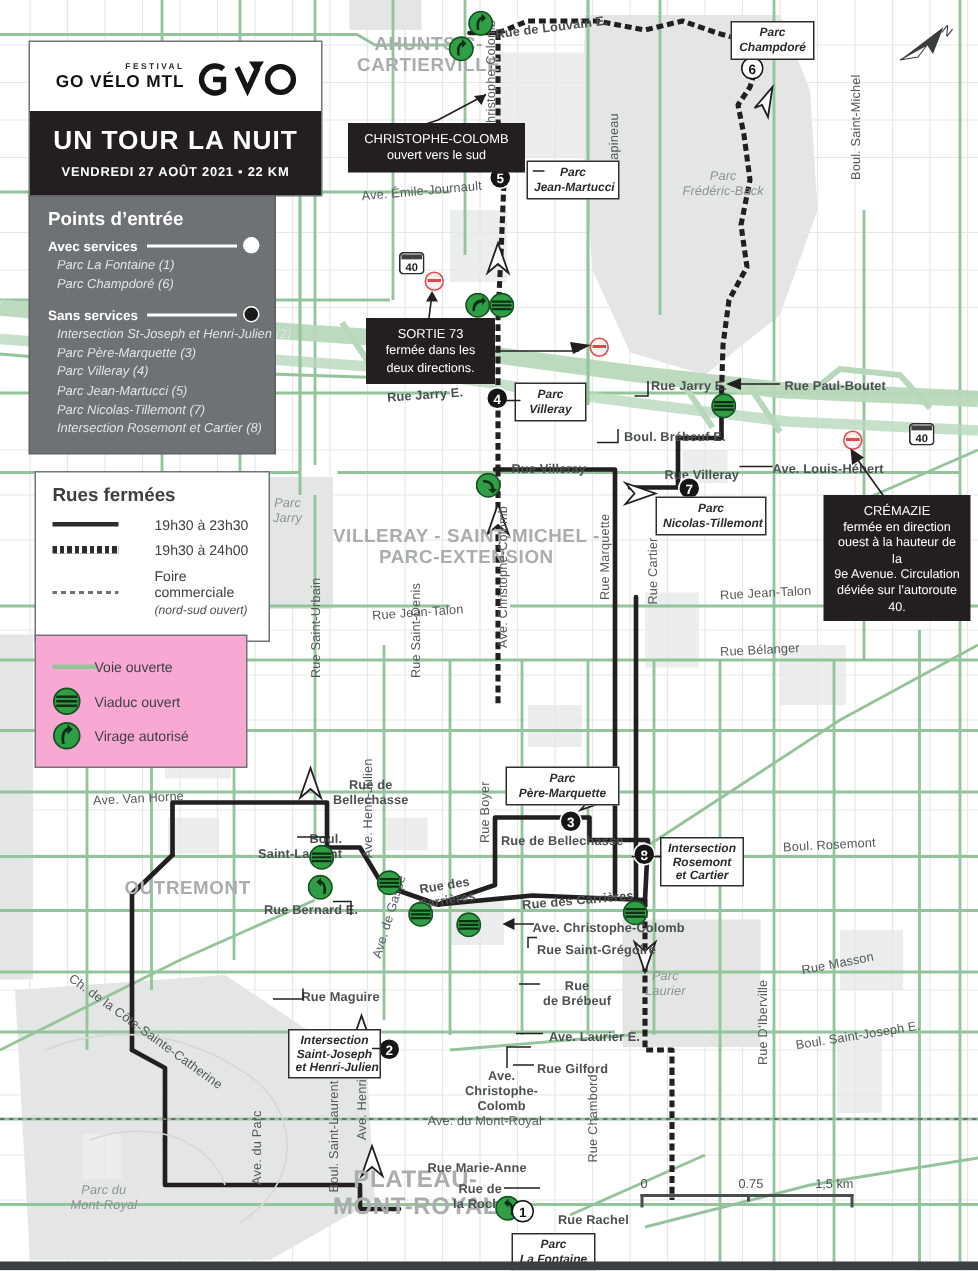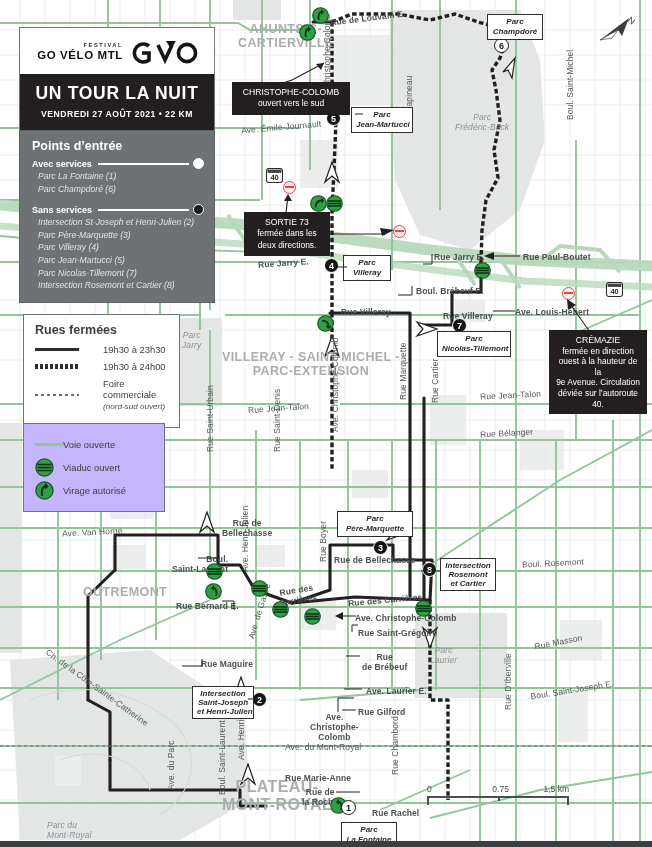--- a/index.html
+++ b/index.html
@@ -20,21 +20,21 @@
   #titlebox{position:absolute;left:20px;top:28px;width:194px;box-shadow:0 0 0 1px #6f7476;}
   #titlebox .white{background:#ffffff;padding:10px 10px 8px 10px;display:flex;align-items:center;justify-content:flex-end;gap:7px;}
   .gvm{ text-align:right;line-height:1.05;}
   .gvm .fest{font-size:5.6px;letter-spacing:1.6px;color:#2b2b2b;font-weight:bold;}
   .gvm .nm{font-size:11.5px;letter-spacing:.6px;color:#111;font-weight:bold;}
   .gvo{display:flex;align-items:center;}
   #titlebox .black{background:#231f20;padding:9px 10px 11px 10px;text-align:center;}
   #titlebox .t1{color:#fff;font-size:17.5px;font-weight:bold;letter-spacing:.7px;}
   #titlebox .t2{color:#fff;font-size:8.6px;font-weight:bold;letter-spacing:.5px;margin-top:5px;}
 
-  #entrybox{position:absolute;left:20px;top:131px;width:194px;background:#6e7275;
+  #entrybox{position:absolute;left:20px;top:131px;width:163px;background:#6e7275;
             box-shadow:0 0 0 1px #5e6265;padding:8px 10px 10px 12px;box-sizing:border-box;}
   #entrybox h3{margin:0 0 5px 0;color:#fff;font-size:12.5px;font-weight:bold;}
   .svcrow{display:flex;align-items:center;gap:0;margin:2px 0 1px 0;}
   .svcrow .t{color:#fff;font-size:9px;font-weight:bold;white-space:nowrap;}
   .svcrow .ln{flex:1;height:2px;background:#fff;margin:0 4px 0 6px;}
   .svcrow .dot{width:11px;height:11px;border-radius:50%;border:1.6px solid #fff;box-sizing:border-box;}
   .svcrow .dot.open{background:#fff;}
   .svcrow .dot.fill{background:#1a1a1a;}
   .plist{margin:1px 0 0 0;padding:0;list-style:none;}
   .plist li{color:#e2e4e5;font-size:8.6px;font-style:italic;line-height:12.6px;padding-left:6px;white-space:nowrap;}
@@ -45,21 +45,21 @@
   #closedbox h3{margin:0 0 7px 0;font-size:12.5px;color:#3c4042;font-weight:bold;}
   .crow{display:flex;align-items:center;gap:24px;margin-bottom:6px;}
   .crow .sw{width:44px;height:10px;flex:0 0 44px;display:flex;align-items:center;}
   .crow .txt{font-size:9.4px;color:#3c4042;line-height:11px;}
   .crow .txt i{font-size:8.1px;color:#4c5052;}
   .sw-solid{width:44px;height:3.4px;background:#2d2d2d;}
   .sw-dash{width:44px;height:4.6px;background:#2d2d2d;
            background-image:repeating-linear-gradient(to right,transparent 0 3px,#fff 3px 5px);}
   .sw-dot{width:44px;height:1.6px;background-image:repeating-linear-gradient(to right,#6d7173 0 3px,transparent 3px 6px);}
 
-  #keybox{position:absolute;left:24px;top:424px;width:140px;background:#c4b5fd;
+  #keybox{position:absolute;left:24px;top:424px;width:140px;background:#f9a8d4;
           box-shadow:0 0 0 1px #6f7476;padding:7px 9px 7px 11px;box-sizing:border-box;}
   .krow{display:flex;align-items:center;gap:9px;margin:4px 0;}
   .krow .txt{font-size:9.4px;color:#3c4042;}
   .sw-green{width:30px;height:3px;background:#93c49a;}
   .kicon{width:19px;height:19px;flex:0 0 19px;}
 
   
   .callout{position:absolute;background:#231f20;color:#fff;text-align:center;
            font-size:8.4px;line-height:11.4px;padding:5px 7px;box-sizing:border-box;}
   .callout .hd{font-size:8.6px;}
@@ -324,21 +324,21 @@
   <div class="hood" style="left:83px;top:585px;">
     <div>OUTREMONT</div>
   </div>
   <div class="hood sm" style="left:222px;top:778px;">
     <div>PLATEAU-</div>
     <div>MONT-ROYAL</div>
   </div>
 
   <div class="lbl park" style="left:455px;top:112px;text-align:center;line-height:10px;">Parc<br>Frédéric-Back</div>
   <div class="lbl park" style="left:182px;top:330px;text-align:center;line-height:10px;">Parc<br>Jarry</div>
-  <div class="lbl park" style="left:47px;top:820px;line-height:10px;">Parc du<br>Mont-Royal</div>
+  <div class="lbl park" style="left:47px;top:788px;text-align:center;line-height:10px;">Parc du<br>Mont-Royal</div>
   <div class="lbl park" style="left:430px;top:645px;text-align:center;line-height:10px;">Parc<br>Laurier</div>
 
   <div class="lbl b" style="left:330px;top:13px;transform:rotate(-7deg);">Rue de Louvain E.</div>
   <div class="lbl" style="left:241px;top:122px;transform:rotate(-5deg);">Ave. Émile-Journault</div>
   <div class="lbl" style="left:322px;top:108px;transform:rotate(-90deg);transform-origin:left top;">Ave. Christophe-Colomb</div>
   <div class="lbl" style="left:404px;top:132px;transform:rotate(-90deg);transform-origin:left top;">Ave. Papineau</div>
   <div class="lbl" style="left:565px;top:120px;transform:rotate(-90deg);transform-origin:left top;">Boul. Saint-Michel</div>
   <div class="lbl b" style="left:258px;top:258px;transform:rotate(-4deg);">Rue Jarry E.</div>
   <div class="lbl b" style="left:434px;top:252px;">Rue Jarry E.</div>
   <div class="lbl b" style="left:523px;top:252px;">Rue Paul-Boutet</div>

